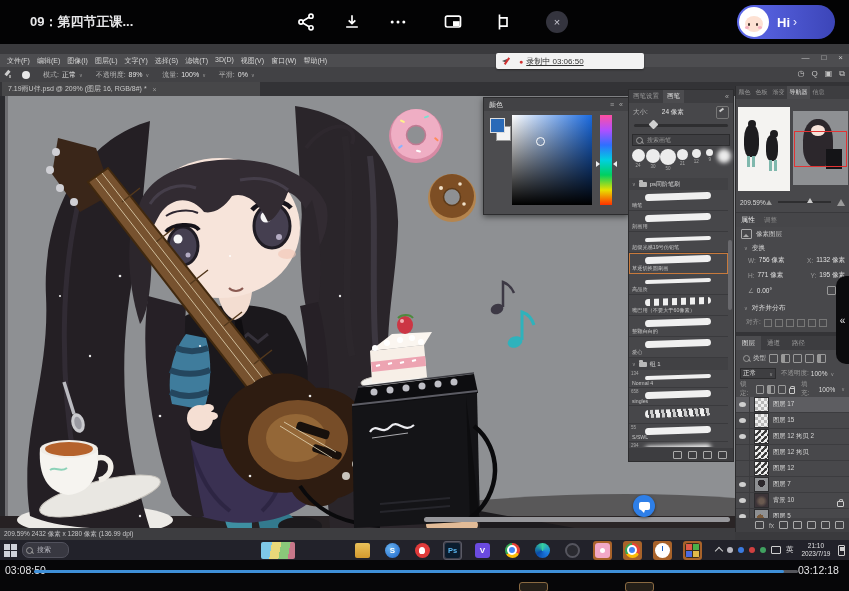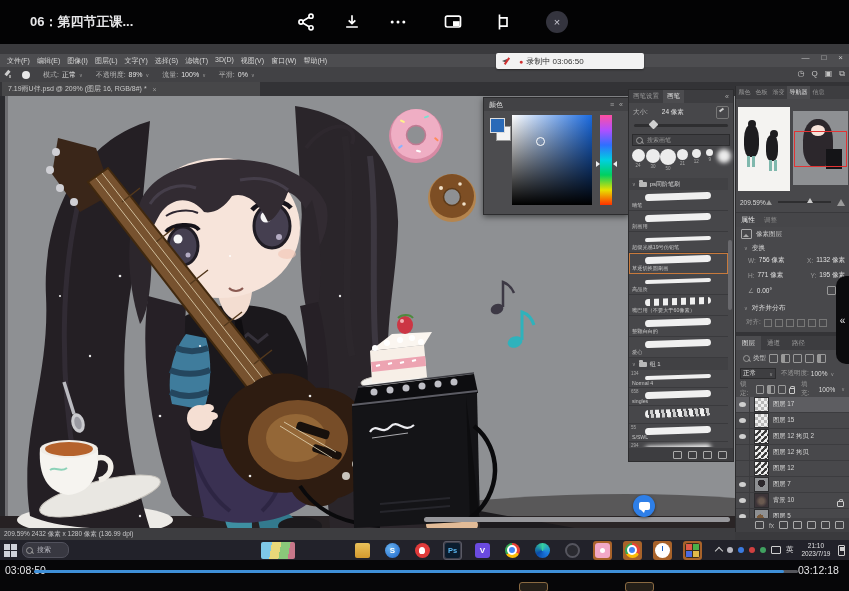--- a/index.html
+++ b/index.html
@@ -22,21 +22,21 @@
   .avatar .blush{position:absolute;top:19px;width:4px;height:3px;background:#f6b1c0;border-radius:50%;}
   .hi{margin-left:8px;font-size:13px;color:#fff;font-weight:bold;}
   .hichev{margin-left:3px;font-size:12px;color:#e8e8ff;}
   
   .ps{position:absolute;left:0;top:44px;width:849px;height:516px;background:#3a3a3d;overflow:hidden;}
   .menubar{position:absolute;left:0;top:10px;width:849px;height:13px;background:#4d4d50;display:flex;align-items:center;}
   .menu-item{font-size:7px;color:#d6d6d6;margin-left:7px;white-space:nowrap;}
   .recbox{position:absolute;left:496px;top:9px;width:148px;height:16px;background:#f2f2f2;border-radius:2px;
     display:flex;align-items:center;z-index:5;box-shadow:0 1px 2px rgba(0,0,0,.4);}
   .recdot{color:#d03030;font-size:7px;margin:0 3px 0 8px;}
-  .rectext{font-size:8px;color:#333;}
+  .rectext{font-size:8px;color:#333;text-decoration:underline;}
   .mutespk{width:9px;height:8px;margin-left:6px;position:relative;}
   .mutespk:before{content:"";position:absolute;left:0;top:2px;border-top:2px solid transparent;border-bottom:2px solid transparent;border-right:5px solid #555;}
   .mutespk:after{content:"";position:absolute;left:4px;top:0;width:1.5px;height:8px;background:#d03030;transform:rotate(35deg);}
   .winctls{position:absolute;right:6px;top:9px;display:flex;gap:12px;z-index:5;}
   .winctl{font-size:8px;color:#c8c8c8;}
   .optionsbar{position:absolute;left:0;top:23px;width:849px;height:15px;background:#424245;display:flex;align-items:center;}
   .brush-ic{width:9px;height:9px;margin-left:5px;position:relative;}
   .brush-ic:before{content:"";position:absolute;left:1px;top:0;width:3px;height:6px;background:#ccc;transform:rotate(40deg);}
   .brush-ic:after{content:"";position:absolute;left:4px;top:5px;width:2px;height:3px;background:#999;}
   .opt-circ{width:8px;height:8px;border-radius:50%;background:#e8e8e8;margin-left:8px;}
@@ -232,21 +232,21 @@
   .ttrack{position:absolute;left:34px;top:10px;width:764px;height:2.5px;background:#55565c;border-radius:2px;}
   .tfill{height:100%;background:#3e8fd8;border-radius:2px;}
   .cutic{position:absolute;top:22px;width:27px;height:8px;border:1px solid #8a6a42;background:#241f18;border-radius:3px;}
 </style>
 </head>
 <body>
 
 <div id="app">
 
   <div class="topbar">
-    <div class="vtitle">06：第四节正课...</div>
+    <div class="vtitle">09：第四节正课...</div>
     <svg class="tb-ic" style="left:296px" viewBox="0 0 24 24">
       <g stroke="#fff" stroke-width="2" fill="none">
           <circle cx="18" cy="5" r="2.5"></circle>
           <circle cx="6" cy="12" r="2.5"></circle>
           <circle cx="18" cy="19" r="2.5"></circle>
           <path d="M8.2 10.8 15.8 6.2 M8.2 13.2 15.8 17.8"></path>
         </g>
     </svg>
     <svg class="tb-ic" style="left:342px" viewBox="0 0 24 24">
       <g stroke="#fff" stroke-width="2" fill="none">
@@ -267,20 +267,31 @@
       <rect x="12" y="11" width="8" height="6" fill="#fff"></rect>
     </svg>
     <svg class="tb-ic" style="left:492px" viewBox="0 0 24 24">
       <g stroke="#fff" stroke-width="2" fill="none">
           <path d="M9 3 v18 M9 7 h9 v10 h-9"></path>
         </g>
     </svg>
     <div class="close-btn">
         <span>×</span>
       </div>
+    <div class="assist-pill">
+      <div class="avatar">
+        <div class="face"></div>
+        <div class="eye" style="left:9px"></div>
+          <div class="eye" style="left:17px"></div>
+        <div class="blush" style="left:6px"></div>
+          <div class="blush" style="left:19px"></div>
+      </div>
+      <span class="hi">Hi</span>
+      <span class="hichev">›</span>
+    </div>
   </div>
 
   <div class="ps">
 
     <div class="menubar">
         <div id="menu-items" style="display:flex;">
           <div class="menu-item">文件(F)</div>
           <div class="menu-item">编辑(E)</div>
           <div class="menu-item">图像(I)</div>
           <div class="menu-item">图层(L)</div>

